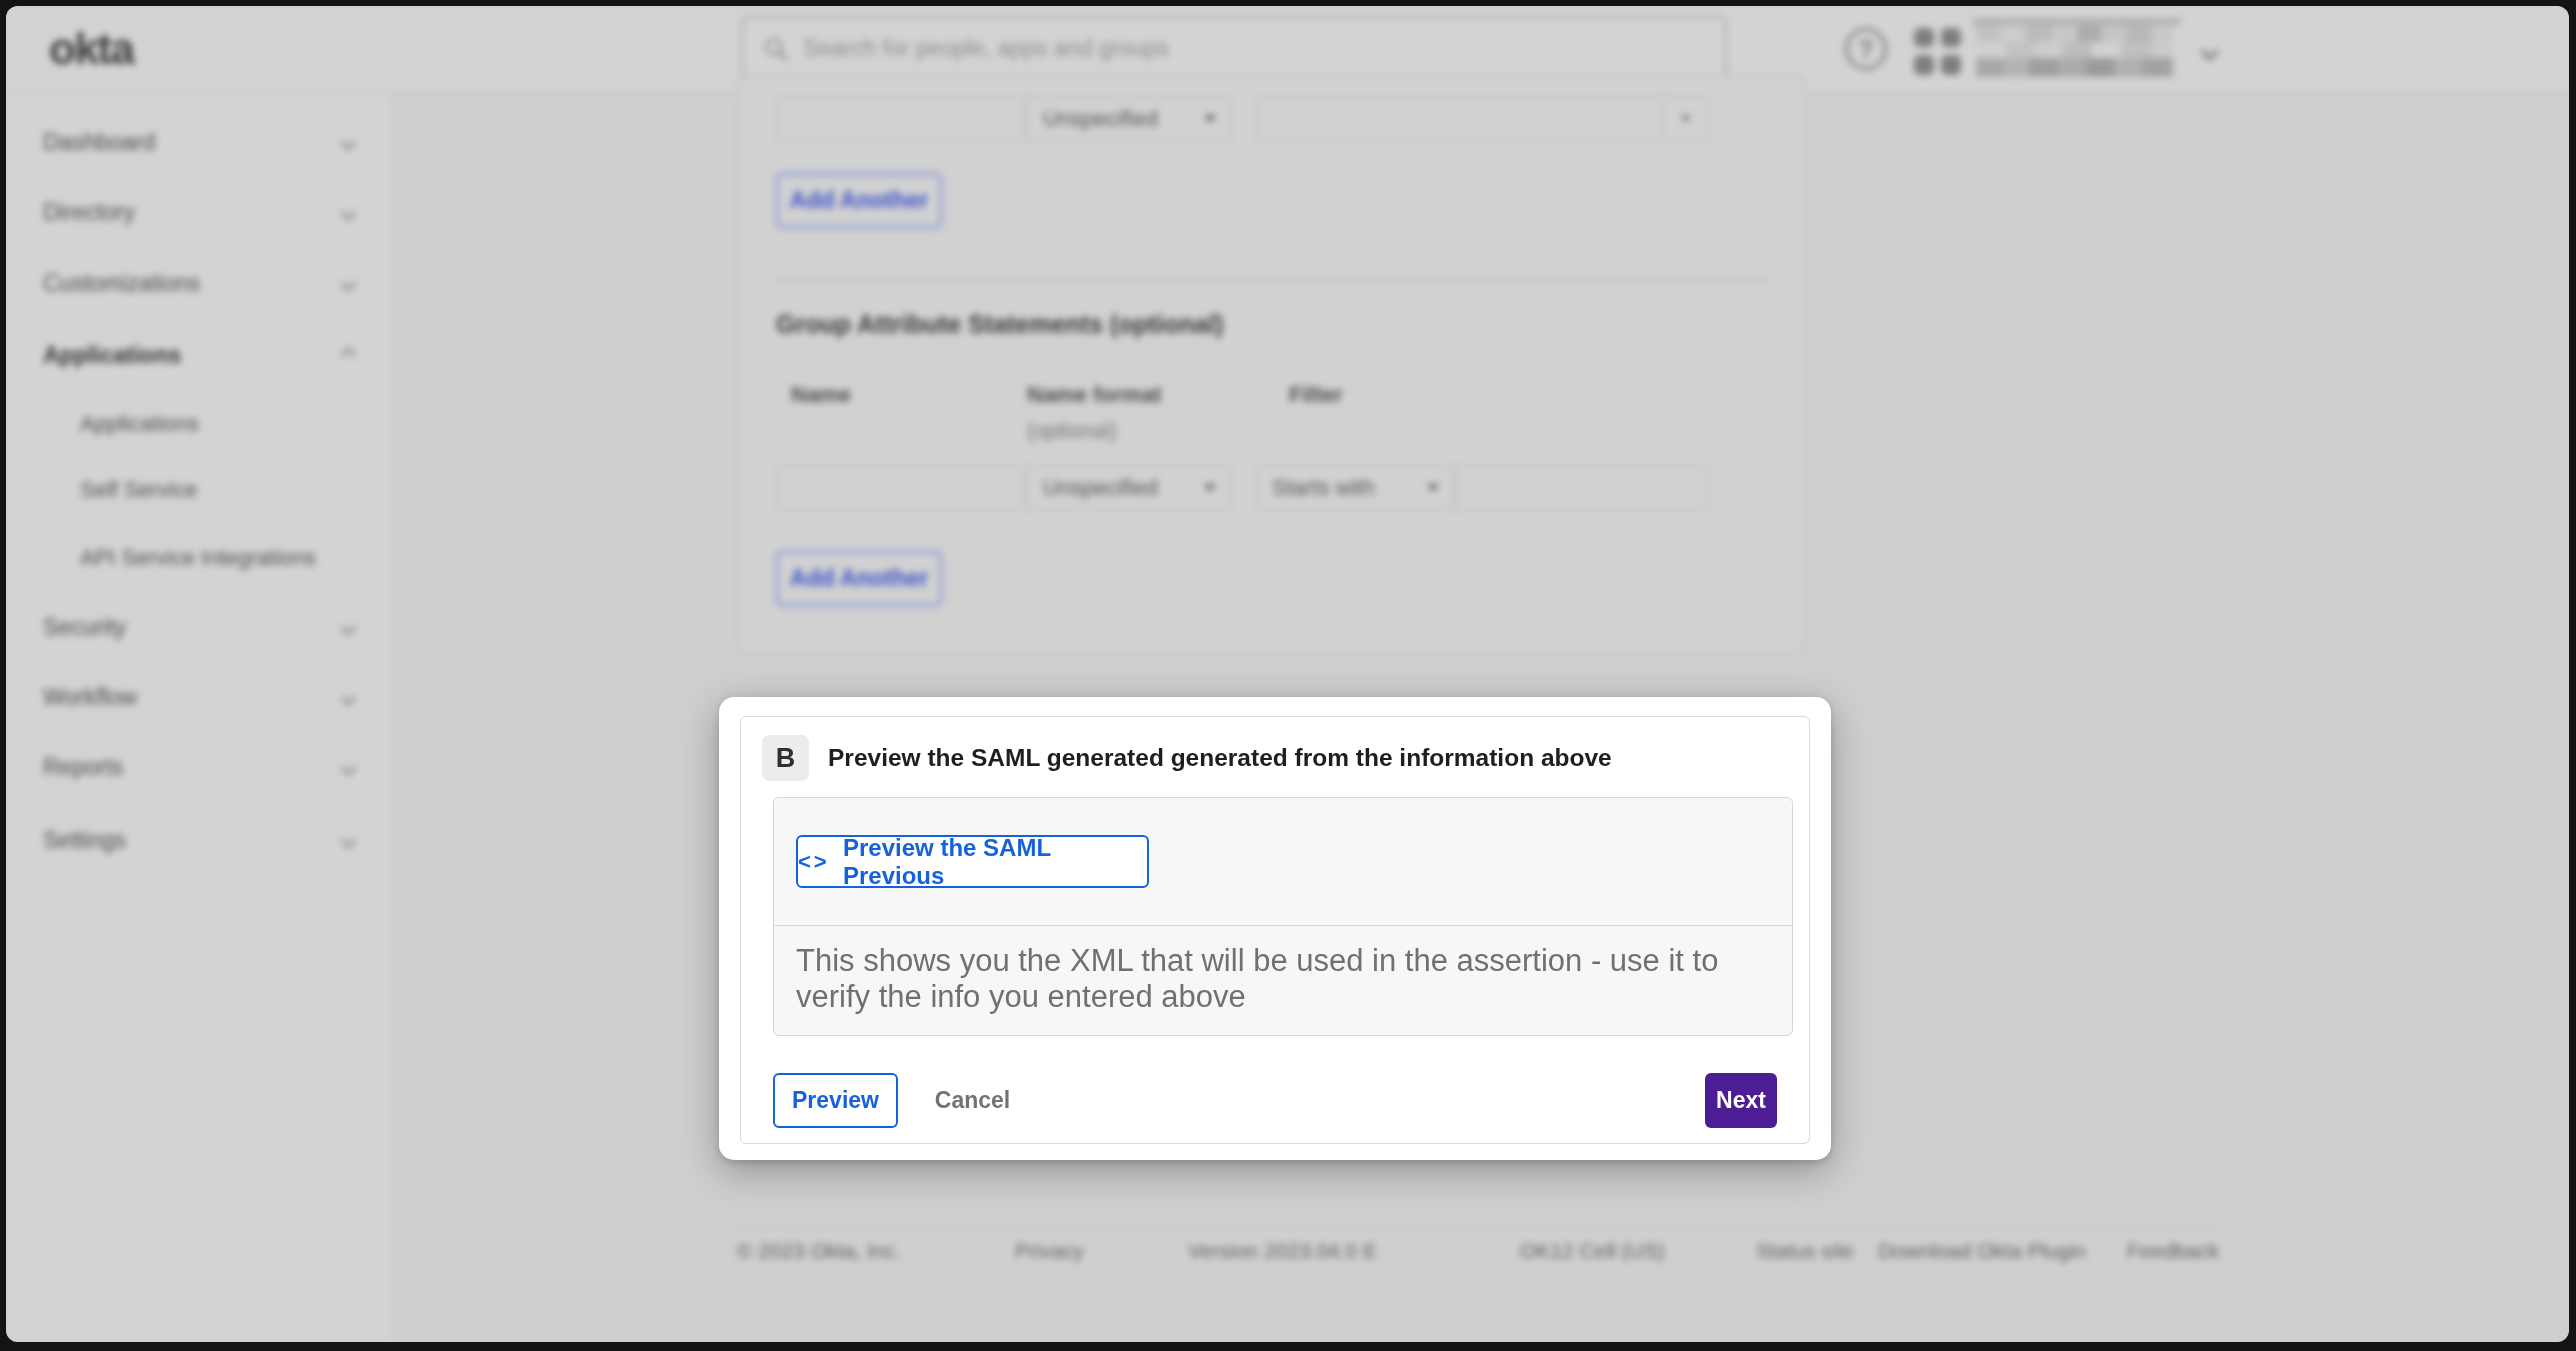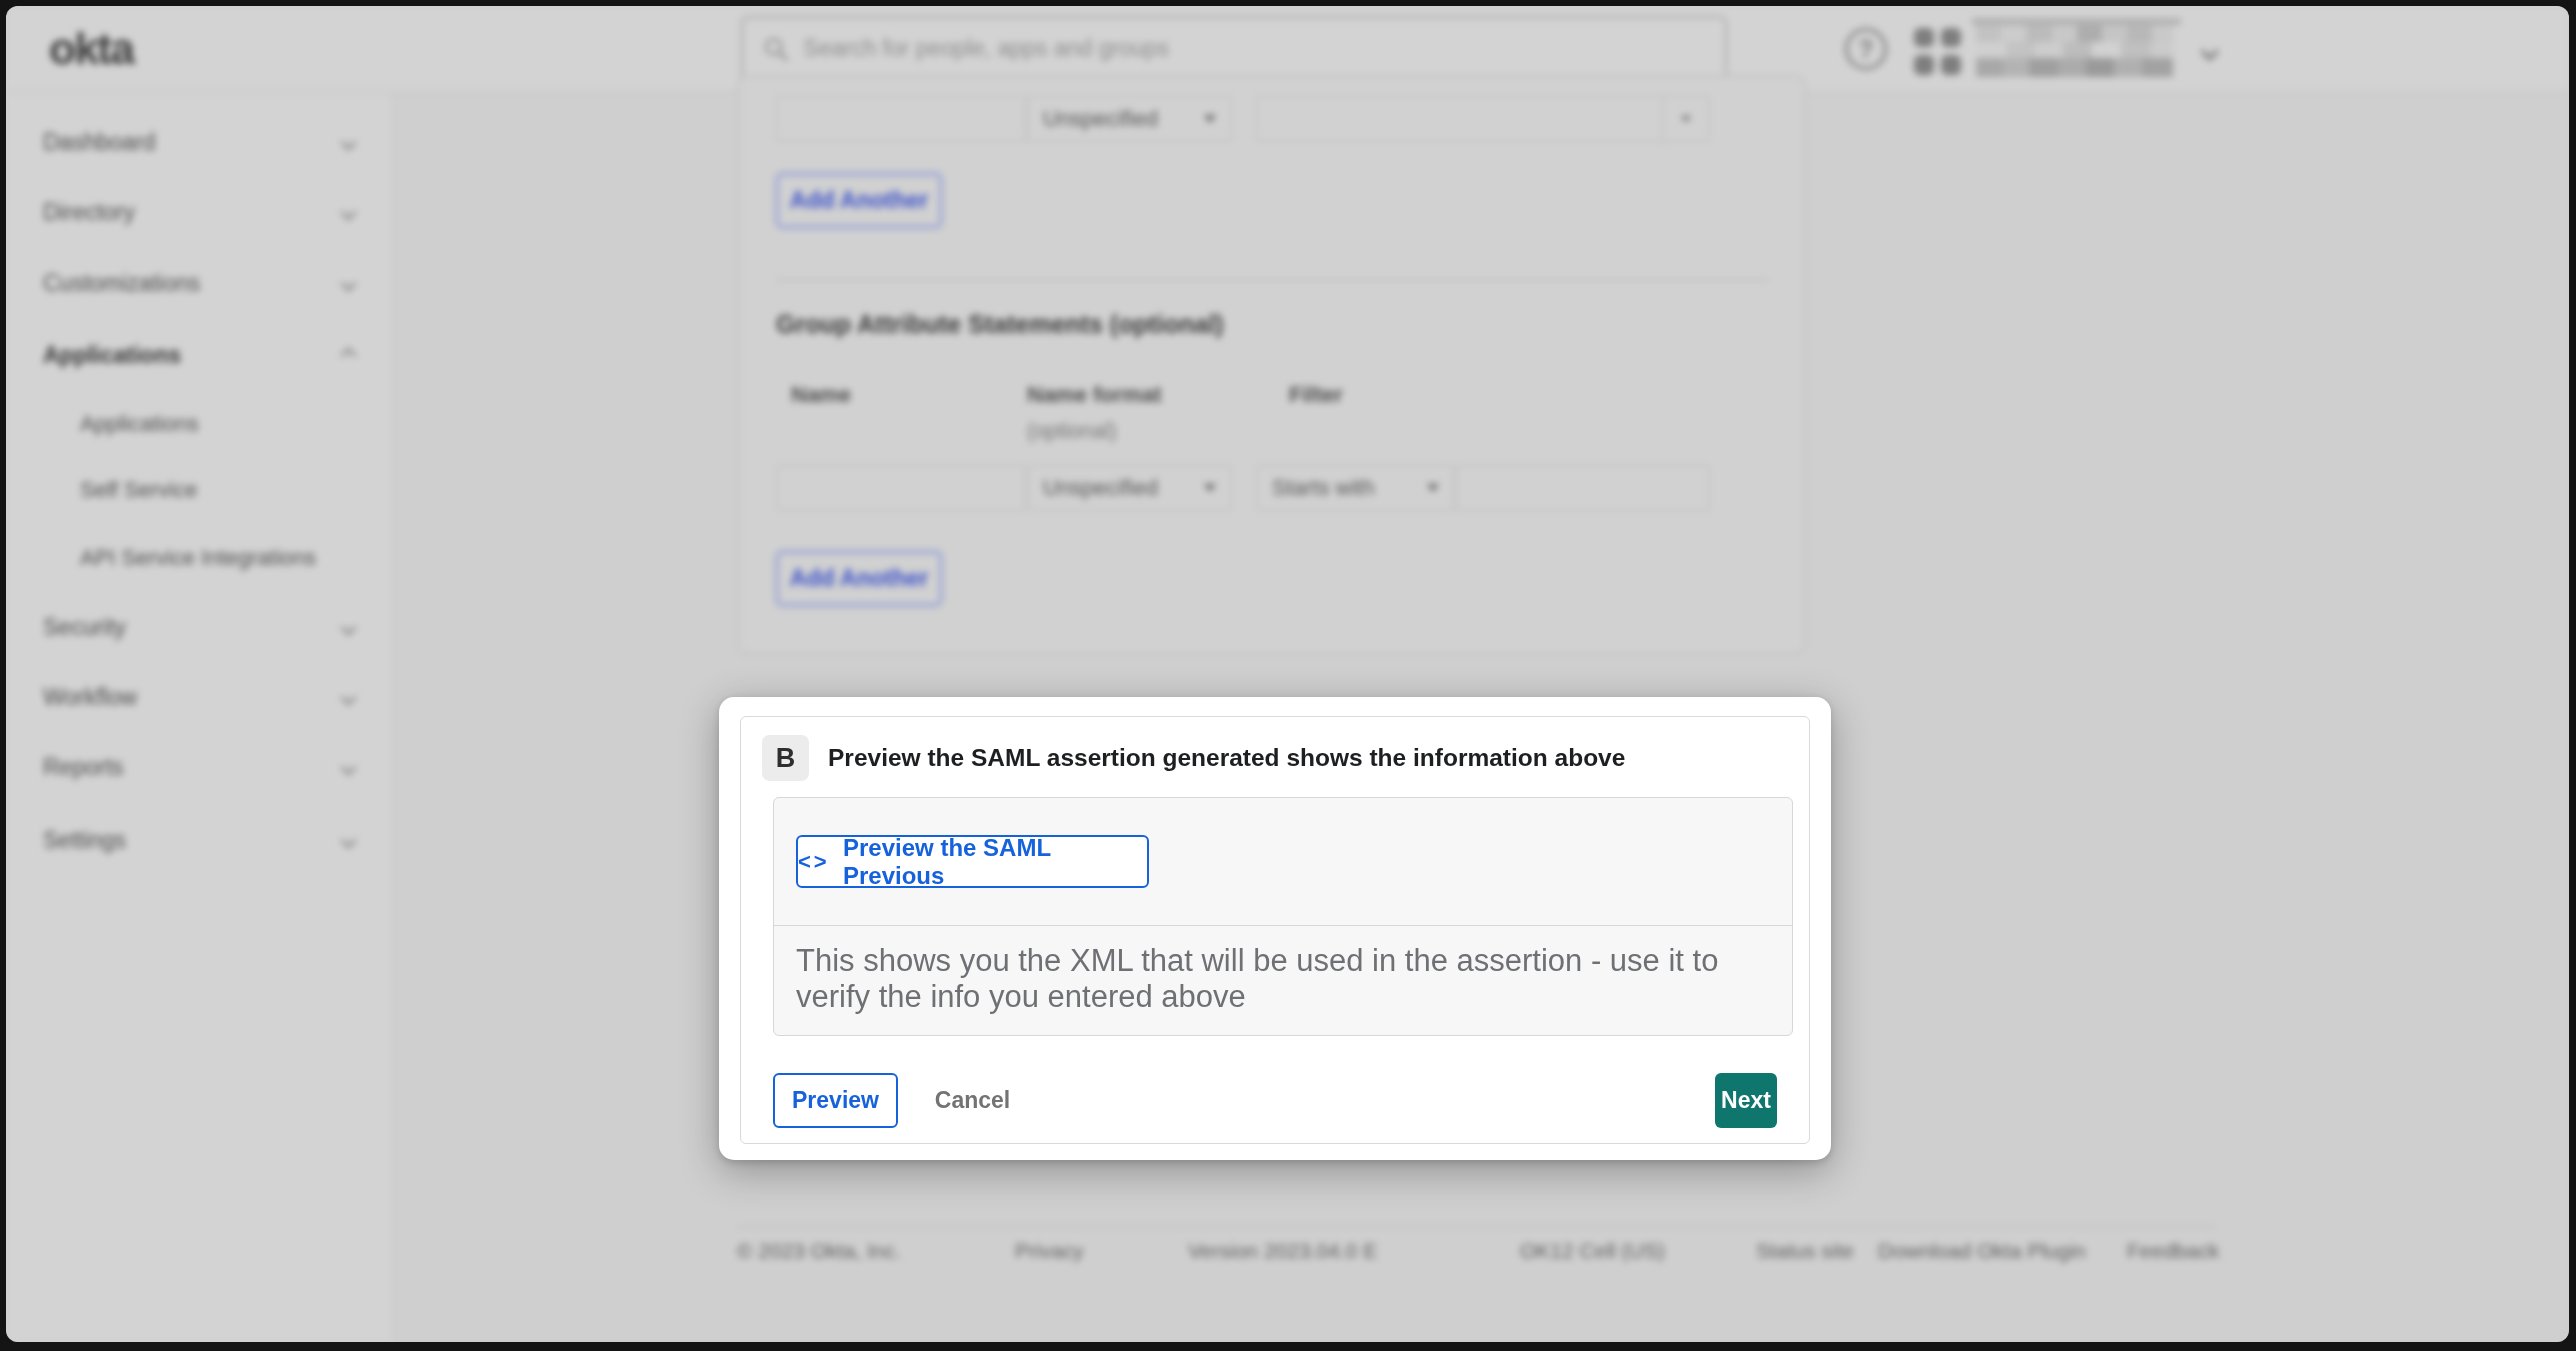--- a/index.html
+++ b/index.html
@@ -97,21 +97,21 @@
                  background:#fff; border:2.2px solid #1662dd; border-radius:6px;
                  color:#1662dd; font-size:24px; font-weight:700;
                  display:flex; align-items:center; justify-content:center; gap:13.3px; cursor:pointer; }
   .code-glyph { font-size:22px; font-weight:700; letter-spacing:3px; }
   .desc { font-size:31px; color:#6e7073; }
   .btn { position:absolute; top:356px; height:55px; border-radius:6px;
          display:flex; align-items:center; justify-content:center;
          font-size:23px; font-weight:700; cursor:pointer; }
   .btn-prev { left:32px; width:125px; background:#fff; border:2.2px solid #1662dd; color:#1662dd; }
   .btn-cancel { left:187px; width:89px; background:transparent; border:none; color:#737373; }
-  .btn-next { right:32px; width:62px; background:#0f766e; border:none; color:#ffffff; }
+  .btn-next { right:32px; width:72px; background:#4c1d95; border:none; color:#ffffff; }
 </style>
 </head>
 <body>
 
 <div class="screen">
   <div class="viewport">
 
     <div class="blur-layer">
 
       <div class="header">
@@ -239,21 +239,21 @@
         <div class="f-item" style="left:1362px">Status site</div>
         <div class="f-item" style="left:1484px">Download Okta Plugin</div>
         <div class="f-item" style="left:1733px">Feedback</div>
       </div>
     </div>
 
     <div class="modal">
       <div class="modal-inner">
 
         <div class="step-badge">B</div>
-        <div class="m-title">Preview the SAML assertion generated shows the information above</div>
+        <div class="m-title">Preview the SAML generated generated from the information above</div>
 
         <div class="graybox">
           <div class="gb-top">
             <div class="preview-btn">
               <span class="code-glyph">&lt;&gt;</span>
               <span>Preview the SAML Previous</span>
             </div>
           </div>
           <div class="gb-bottom">
             <span class="desc">This shows you the XML that will be used in the assertion - use it to verify the info you entered above</span>

